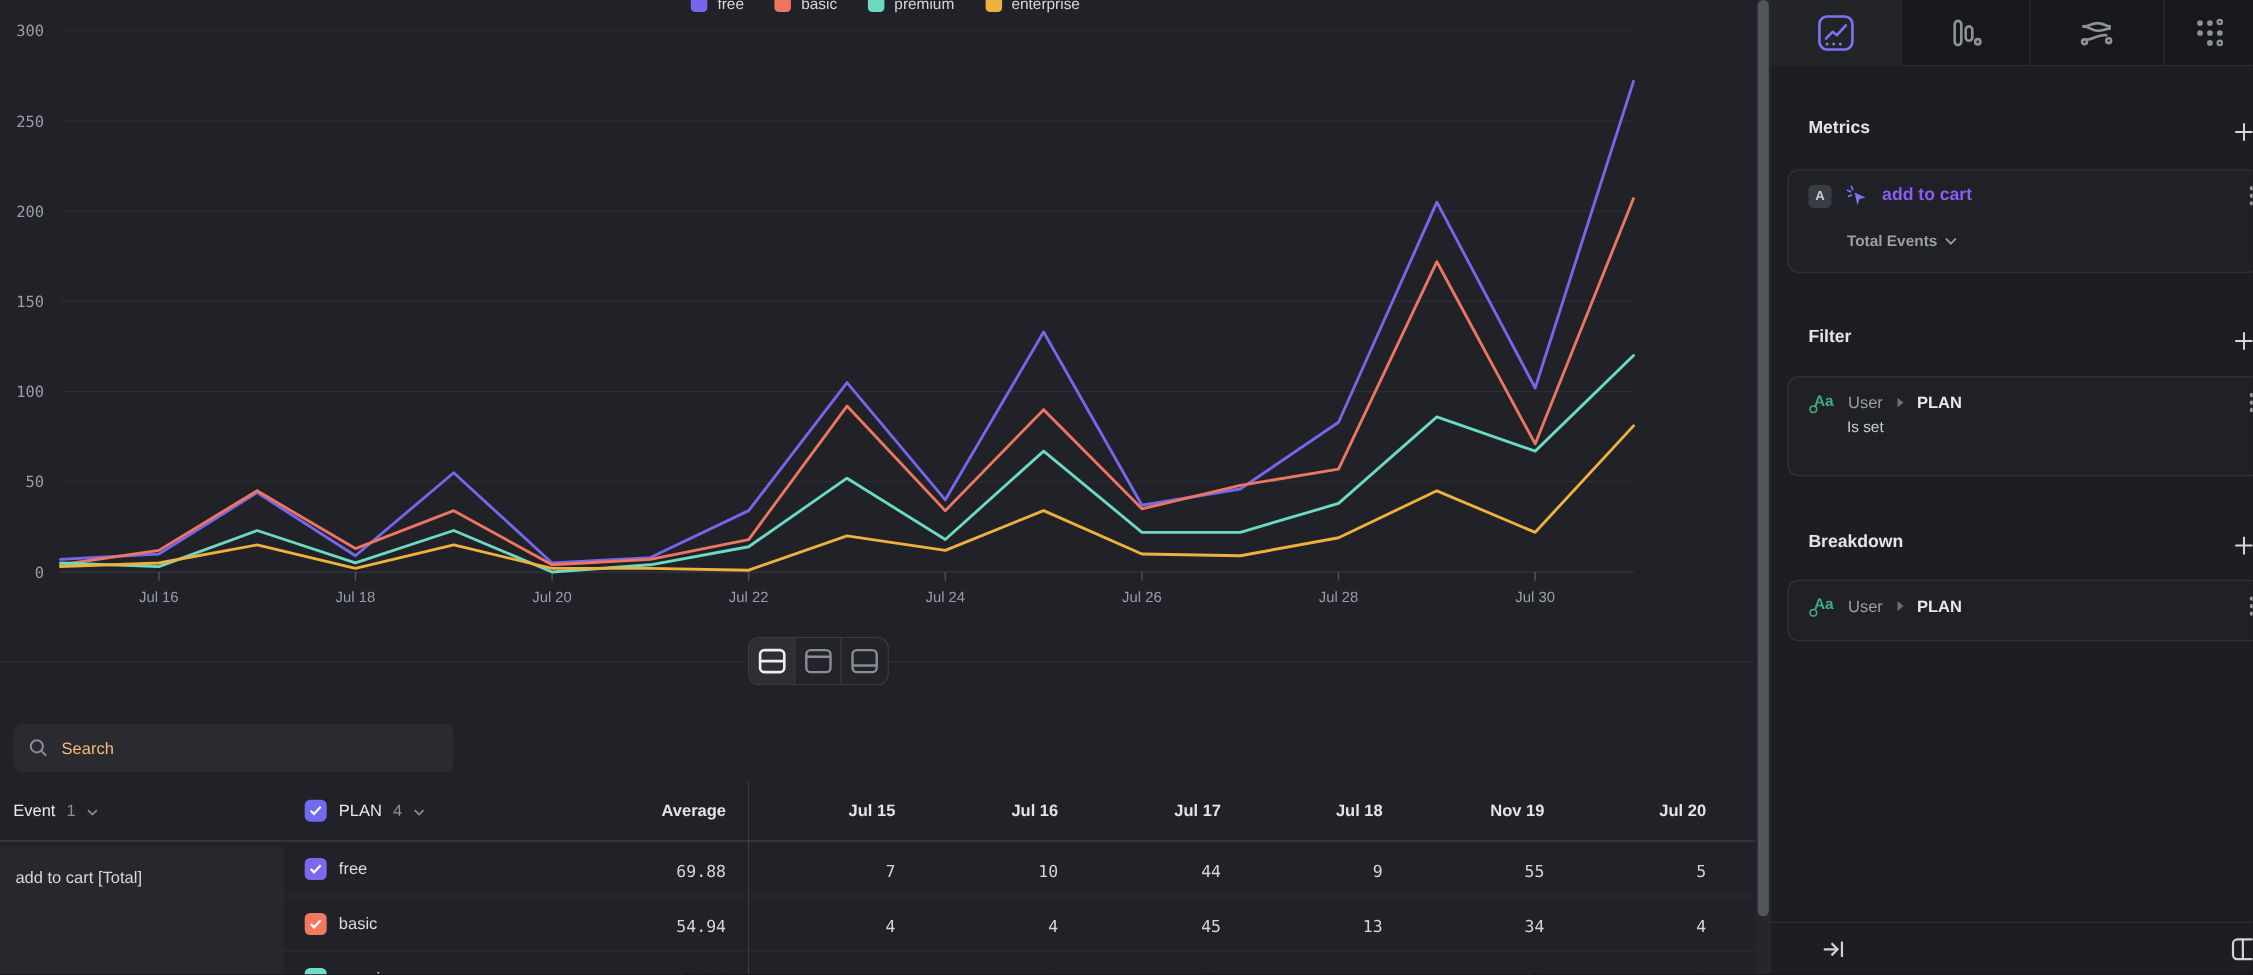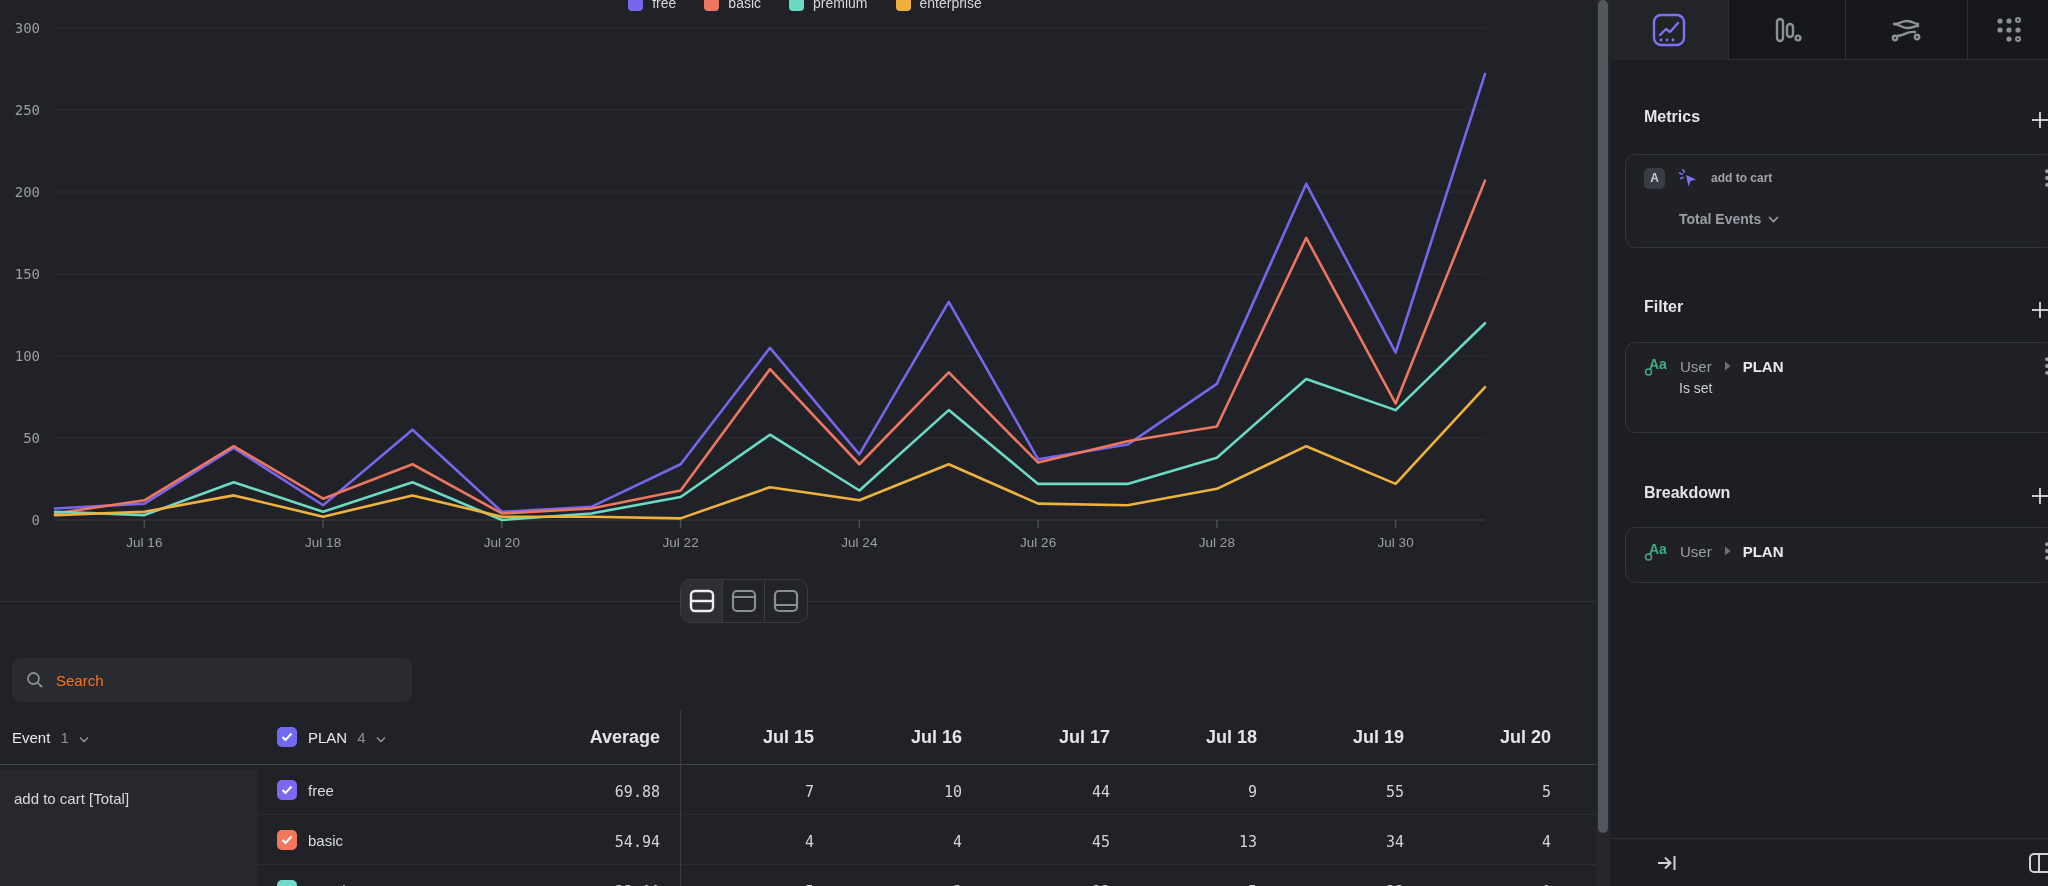--- a/index.html
+++ b/index.html
@@ -30,31 +30,31 @@
   }
   .layout-btn { width:42px; height:100%; display:flex; align-items:center; justify-content:center; border-right:1px solid #3a3c42; cursor:pointer; }
   .layout-btn:last-child { border-right:none; }
   .layout-btn.active { background:#2e2f35; }
 
   
   #search-box {
     position:absolute; left:12px; top:658px; width:400px; height:44px;
     background:#2a2b31; border-radius:8px; display:flex; align-items:center; gap:12px; padding:0 14px;
   }
-  #search-box .placeholder { color:#f97316; font-size:15px; }
+  #search-box .placeholder { color:#fdba74; font-size:15px; }
 
   
   #table { position:absolute; left:0; top:710px; width:1596px; height:176px;padding-left:36px; }
   #table .vdivider { position:absolute; left:680px; top:0; width:1px; height:176px; background:#3a3c42; }
   #table .header-border { position:absolute; left:0; top:54px; width:1596px; height:1px; background:#43454c; }
   .hrow { position:absolute; left:0; top:0; width:1596px; height:54px; }
   .hcell, .ncell { position:absolute; transform:translateY(-50%); top:27px; white-space:nowrap; }
   .right { text-align:right; }
   .dim { color:#8b8e95; }
-  .dcol { color:#e2e4e7; font-weight:bold; font-size:18px; }
+  .dcol { color:#e2e4e7; font-weight:bold; font-size:15px; }
   .c-avg { right:936px; } .c-1 { right:782px; } .c-2 { right:634px; } .c-3 { right:486px; }
   .c-4 { right:339px; } .c-5 { right:192px; } .c-6 { right:45px; }
 
   #event-panel { position:absolute; left:0; top:60px; width:258px; height:116px; background:#27282e; border-radius:0 4px 0 0; }
   #event-panel .ecell { position:absolute; left:14px; top:20px; font-size:15px; color:#d6d8db; }
 
   .trow { position:absolute; left:0; width:1596px; height:50px; }
   .trow .sep { position:absolute; left:258px; right:0; bottom:0; height:1px; background:#2c2e34; }
   .checkbox { position:absolute; left:277px; top:50%; transform:translateY(-50%); width:20px; height:20px; border-radius:5px; display:flex; align-items:center; justify-content:center; }
   .row-label { position:absolute; left:308px; top:50%; transform:translateY(-50%); font-size:15px; color:#d9dbde; }
@@ -76,21 +76,21 @@
   #tabbar-border { position:absolute; left:118px; top:59px; width:320px; height:1px; background:#2e3036; }
 
   .side-section-title { position:absolute; left:34px; font-size:16px; font-weight:bold; color:#e5e5e5; }
   .plus { position:absolute; width:20px; height:20px; color:#d6d8db; }
   .card { position:absolute; left:15px; width:430px; background:#202126; border:1px solid #34363d; border-radius:10px; }
   .kebab { position:absolute; left:419px; top:14px; color:#9a9da3; }
   .card-row1 { position:absolute; left:18px; top:12px; display:flex; align-items:center; gap:12px; }
   .prop-user { color:#9a9da3; font-size:15px; }
   .prop-name { color:#e8e9ec; font-size:15px; font-weight:bold; }
   .metric-badge { width:21px; height:21px; background:#3a3c43; border-radius:5px; color:#c9cbd0; font-size:12px; font-weight:bold; display:flex; align-items:center; justify-content:center; }
-  .metric-name { color:#a3a3a3; font-size:12px; font-weight:bold; }
+  .metric-name { color:#8b5cf6; font-size:16px; font-weight:bold; }
   .card-row2 { position:absolute; left:53px; display:flex; align-items:center; gap:7px; color:#9a9da3; font-size:14px; }
   .operator { color:#c9ccd1; }
 
   #sidebar-footer-border { position:absolute; left:0; top:838px; width:438px; height:1px; background:#2e3036; }
 </style>
 </head>
 <body>
 
 <div id="app">
 
@@ -204,21 +204,21 @@
           <span class="dim" style="margin-left:6px;">4</span>
           <svg class="chev" width="10" height="6" viewBox="0 0 10 6" fill="none" stroke="#8b8e95" stroke-width="1.6">
               <polyline points="1,1 5,5 9,1"></polyline>
             </svg>
         </span>
         <span class="hcell dcol right c-avg">Average</span>
         <span class="hcell dcol right c-1">Jul 15</span>
         <span class="hcell dcol right c-2">Jul 16</span>
         <span class="hcell dcol right c-3">Jul 17</span>
         <span class="hcell dcol right c-4">Jul 18</span>
-        <span class="hcell dcol right c-5">Jul 19</span>
+        <span class="hcell dcol right c-5">Nov 19</span>
         <span class="hcell dcol right c-6">Jul 20</span>
       </div>
       <div class="header-border"></div>
       <div class="vdivider"></div>
 
       <div id="event-panel">
         <div class="ecell">add to cart [Total]</div>
       </div>
 
       <div class="trow" style="top:55px;">

